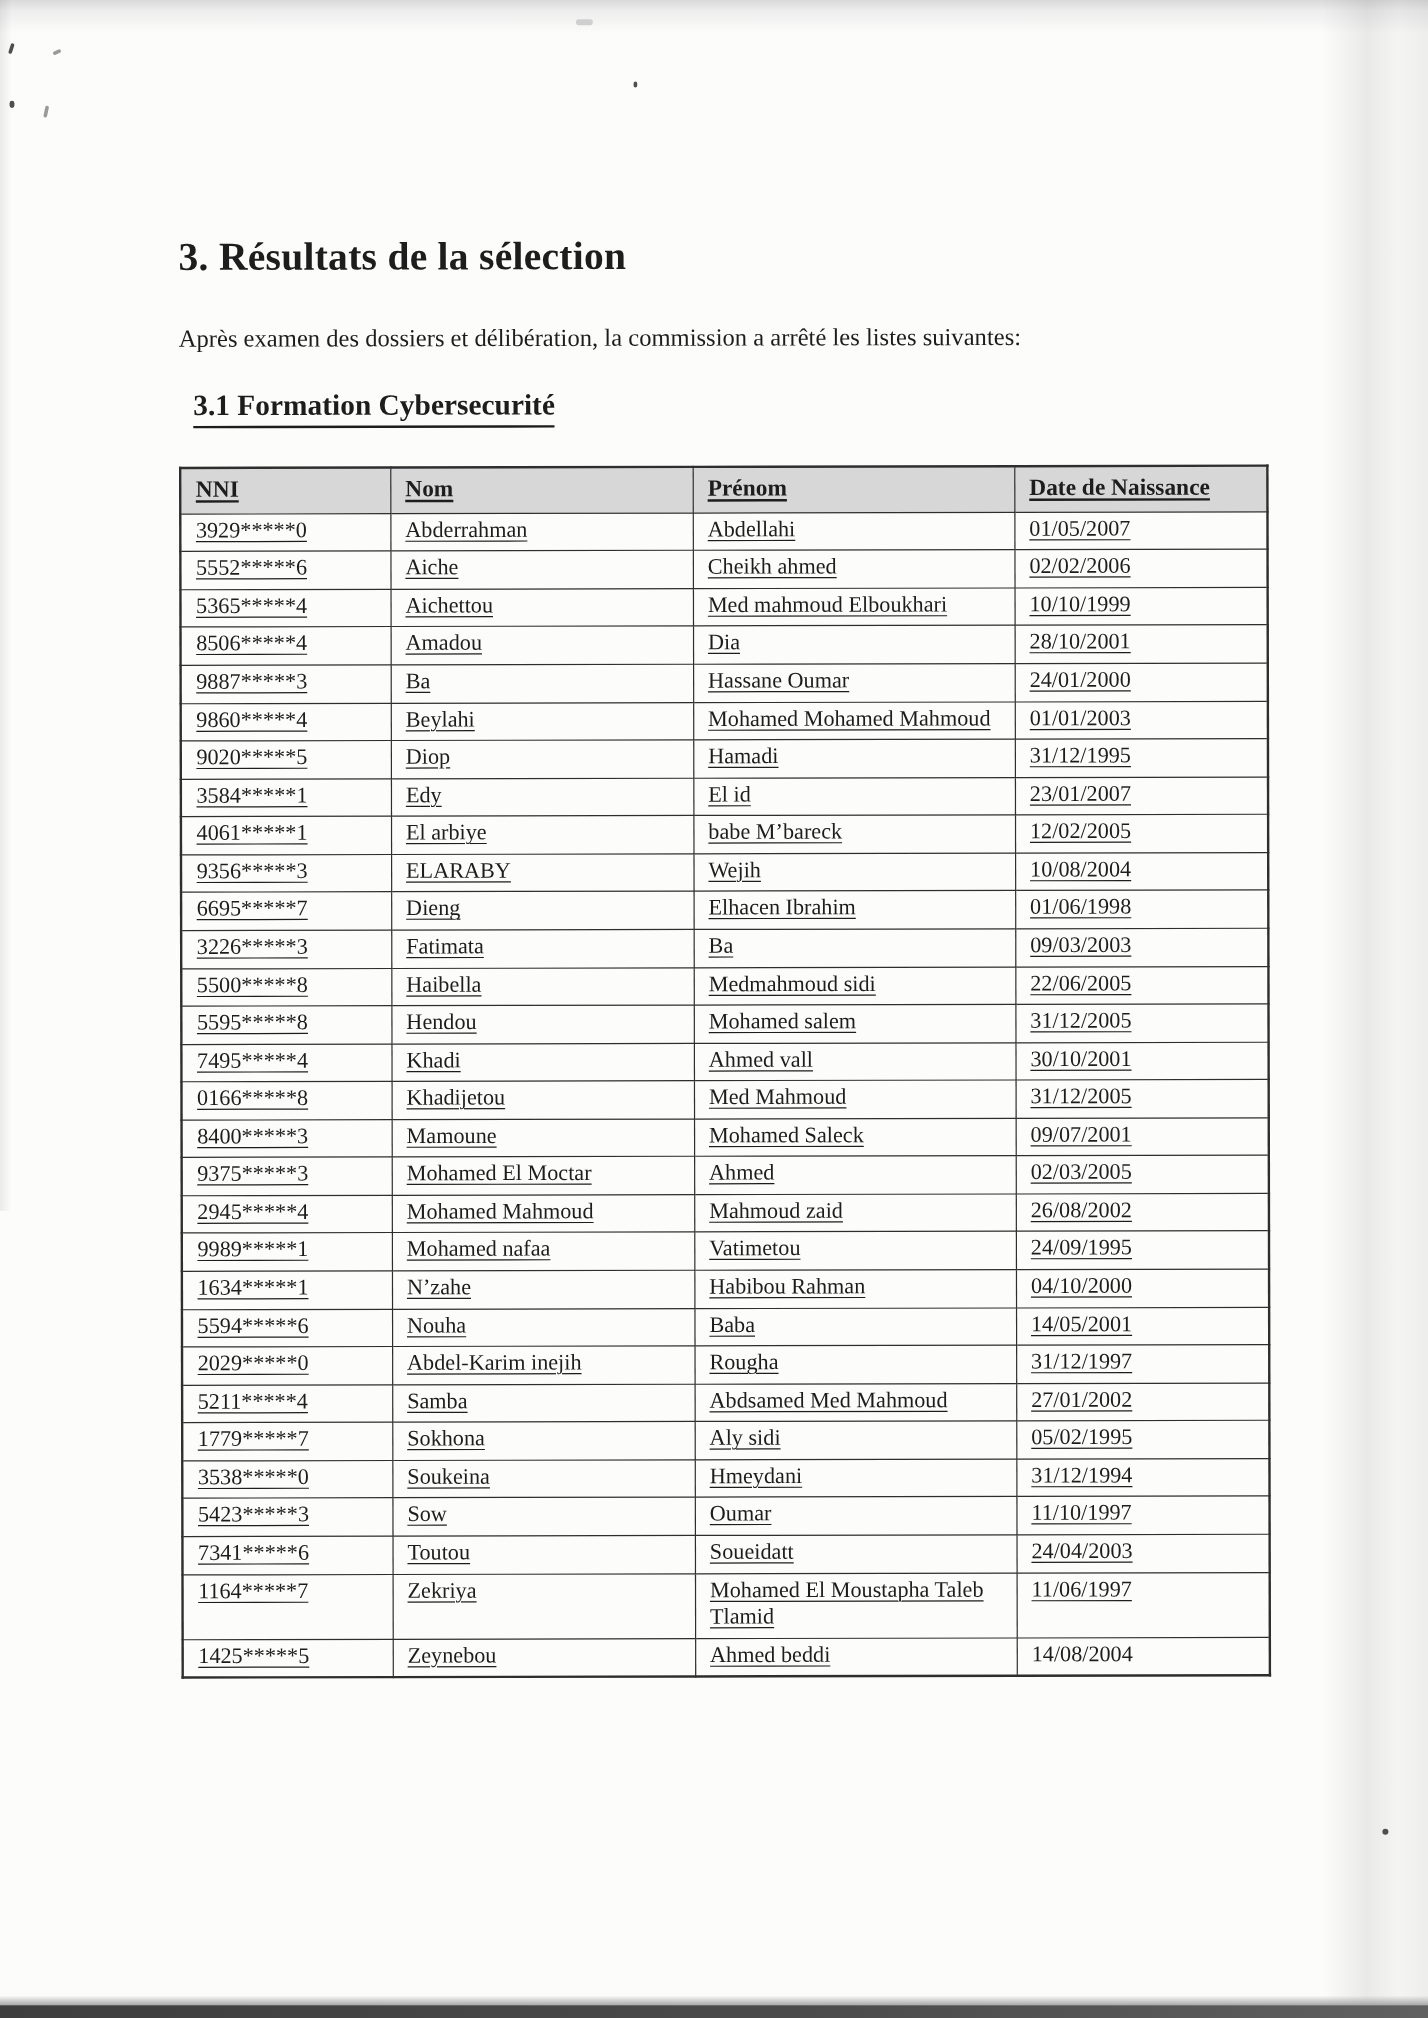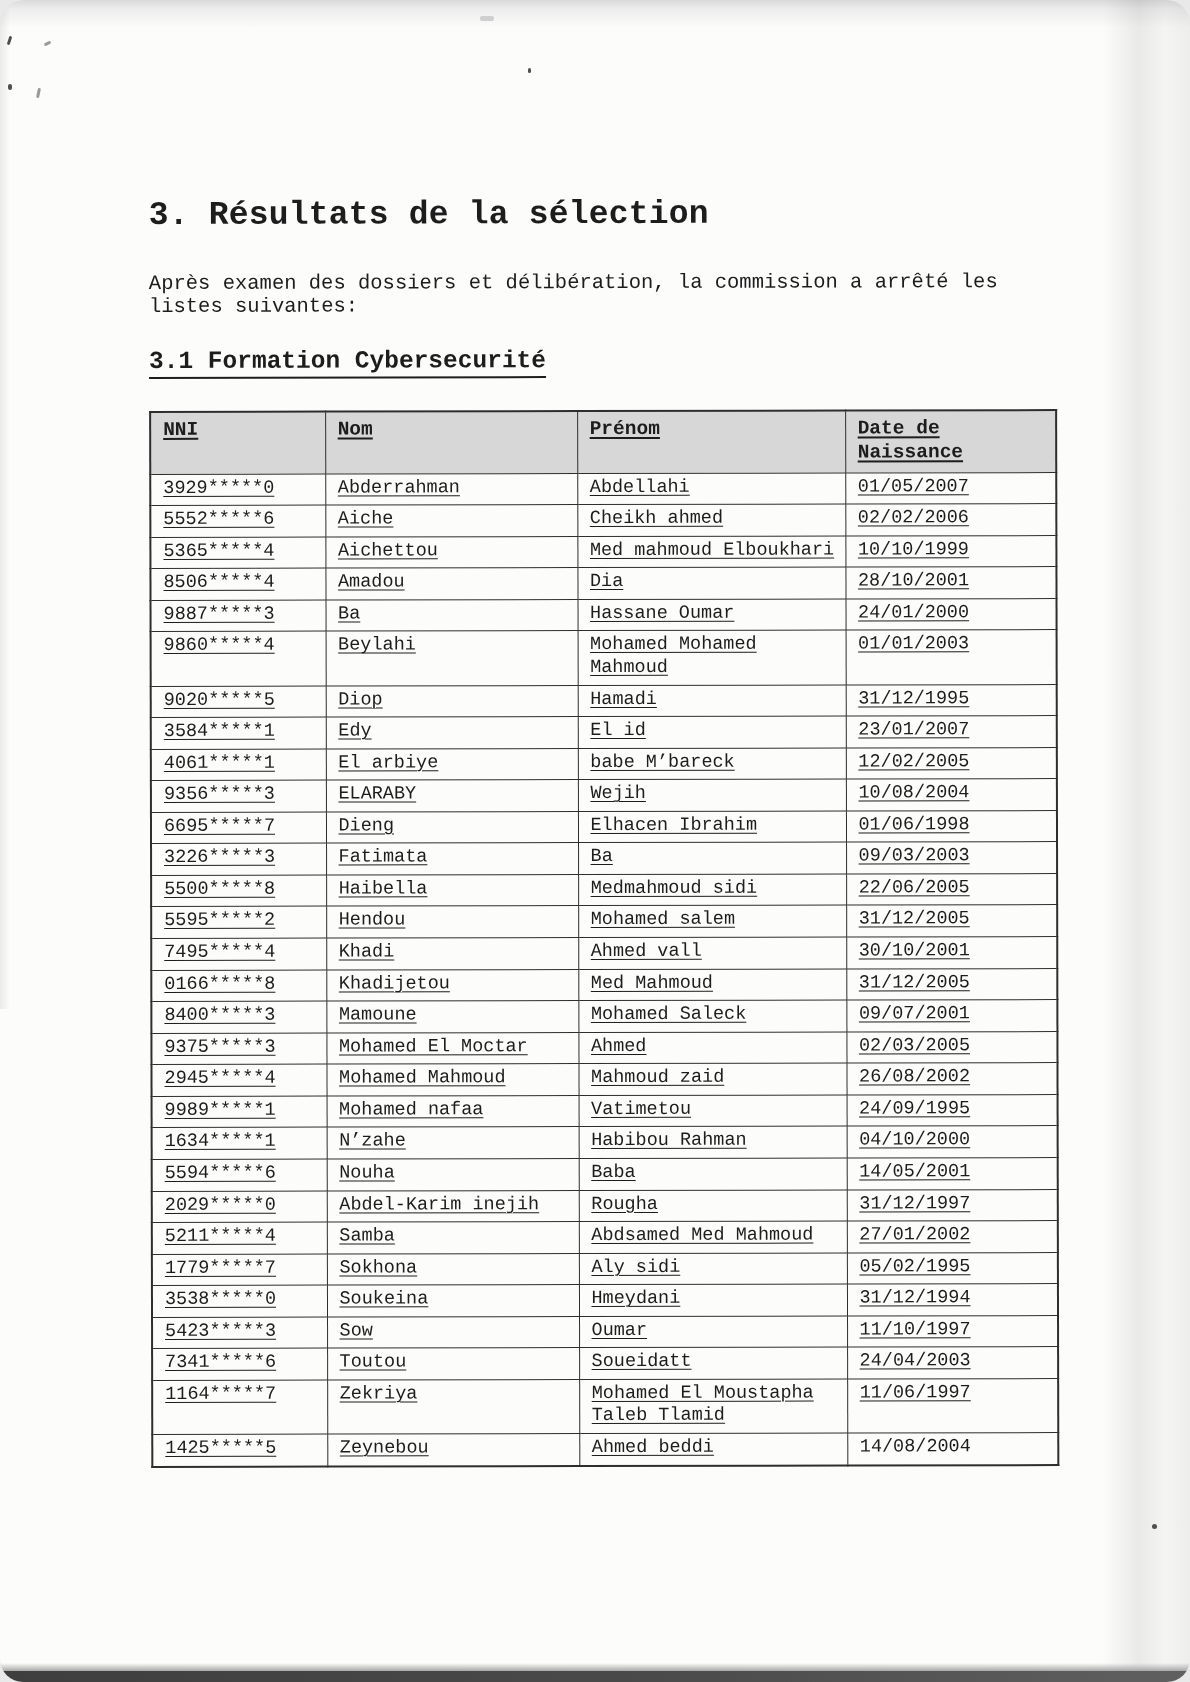--- a/index.html
+++ b/index.html
@@ -8,44 +8,43 @@
     --table-border:#2e2e2e;
     --header-bg:#d7d7d7;
     --scan-edge:#4a4a4a;
   }
   html,body{margin:0;padding:0;background:#e9e9e9;}
   .scan-page{
     position:relative;
     width:1190px;height:1682px;
     background:var(--paper);
     overflow:hidden;
-    font-family:Liberation Mono, monospace;
+    font-family:Liberation Serif, serif;
     color:var(--text);
-    border-radius:23px;
   }
   
   .edge-top{position:absolute;top:0;left:0;right:0;height:28px;
     background:linear-gradient(180deg,#dadada 0,#ededed 9px,rgba(255,255,255,0) 100%);}
   .edge-left{position:absolute;top:0;left:0;width:10px;height:60%;
     background:linear-gradient(90deg,rgba(0,0,0,0.07),rgba(0,0,0,0));}
   .edge-right{position:absolute;top:0;right:0;width:88px;height:100%;
     background:linear-gradient(90deg,rgba(0,0,0,0) 0,rgba(0,0,0,0.075) 42%,rgba(0,0,0,0.03) 72%,rgba(0,0,0,0.06) 100%);}
   .edge-bottom-soft{position:absolute;left:0;right:0;bottom:11px;height:8px;
     background:linear-gradient(180deg,rgba(0,0,0,0) 0,#a8a8a8 100%);}
   .edge-bottom-dark{position:absolute;left:0;right:0;bottom:0;height:11px;
     background:linear-gradient(90deg,#3e3e3e 0,var(--scan-edge) 55%,#606060 100%);}
   .speck{position:absolute;background:#4f4f4f;border-radius:2px;}
   .speck.light{background:#9a9a9a;}
   .speck.faint{background:#cfcfcf;}
 
   
   .content{position:absolute;left:150px;top:196px;width:908px;transform:rotate(-0.12deg);}
   h1{font-size:33px;font-weight:bold;margin:0 0 38px 0;letter-spacing:.2px;}
   .intro{font-size:20.5px;margin:0 0 30px 0;}
-  h2{font-size:24.5px;font-weight:bold;margin:0 0 32px 0;display:table;
+  h2{font-size:24.5px;font-weight:bold;margin:0 0 32px 12px;display:table;
      border-bottom:2.5px solid var(--text);padding-bottom:2px;}
   h3{font-size:20.5px;font-weight:bold;margin:0 0 26px 0;display:table;
      border-bottom:2px solid var(--text);padding-bottom:2px;}
 
   table.candidates{border-collapse:collapse;width:100%;font-size:18.5px;line-height:1.22;
      border:2px solid var(--table-border);}
   .candidates th,.candidates td{border:1px solid var(--table-border);text-align:left;
      vertical-align:top;padding:3px 10px 5px 12px;}
   .candidates th{background:var(--header-bg);font-size:19.5px;padding:6px 10px 7px 12px;}
   .candidates th span{text-decoration:underline;text-decoration-thickness:1.6px;text-underline-offset:3px;}
@@ -166,21 +165,21 @@
             <td><span class="u">Ba</span></td>
             <td><span class="u">09/03/2003</span></td>
           </tr>
           <tr>
             <td><span class="u">5500*****8</span></td>
             <td><span class="u">Haibella</span></td>
             <td><span class="u">Medmahmoud sidi</span></td>
             <td><span class="u">22/06/2005</span></td>
           </tr>
           <tr>
-            <td><span class="u">5595*****2</span></td>
+            <td><span class="u">5595*****8</span></td>
             <td><span class="u">Hendou</span></td>
             <td><span class="u">Mohamed salem</span></td>
             <td><span class="u">31/12/2005</span></td>
           </tr>
           <tr>
             <td><span class="u">7495*****4</span></td>
             <td><span class="u">Khadi</span></td>
             <td><span class="u">Ahmed vall</span></td>
             <td><span class="u">30/10/2001</span></td>
           </tr>

